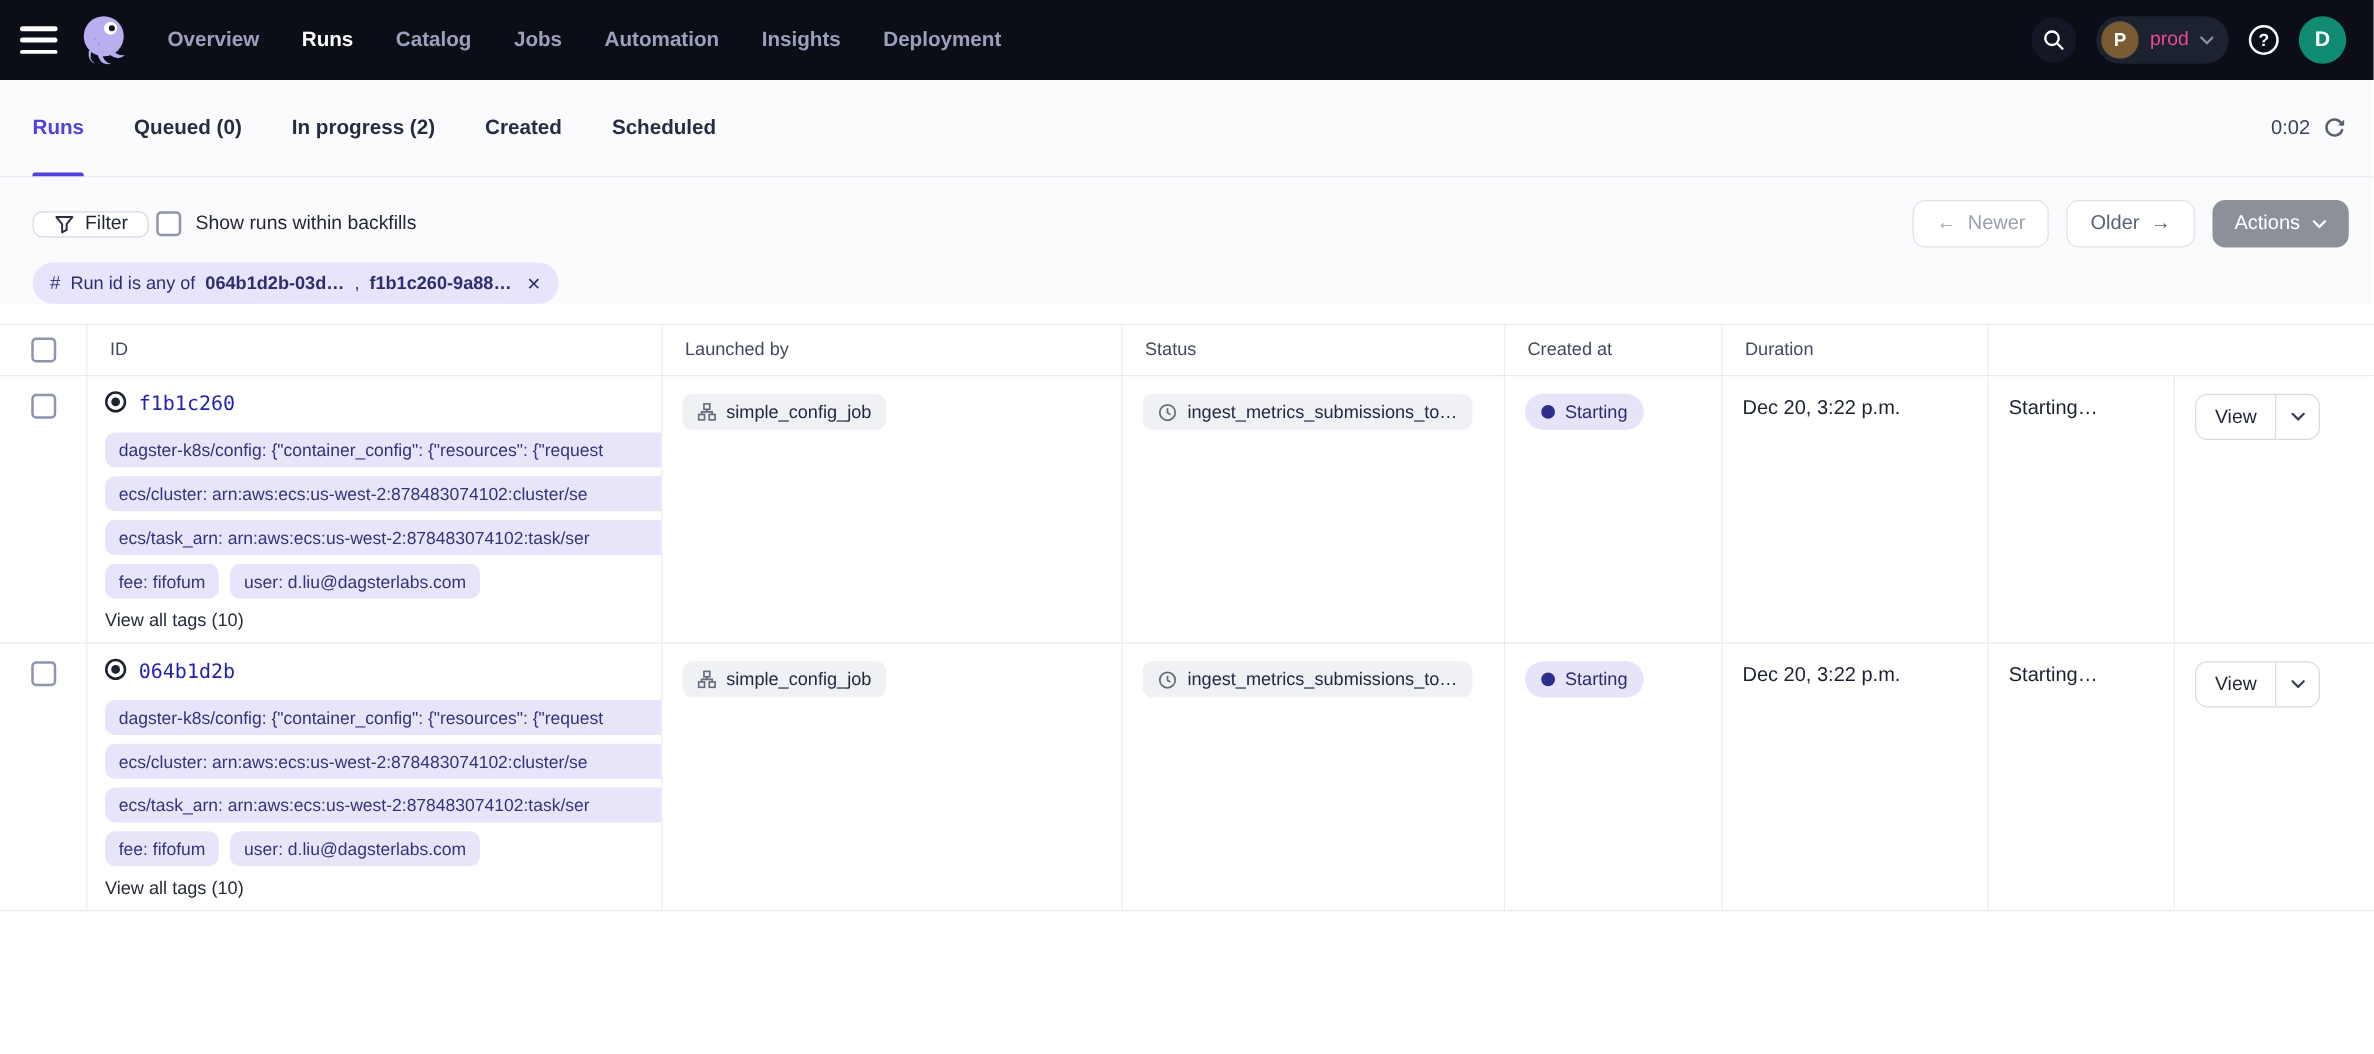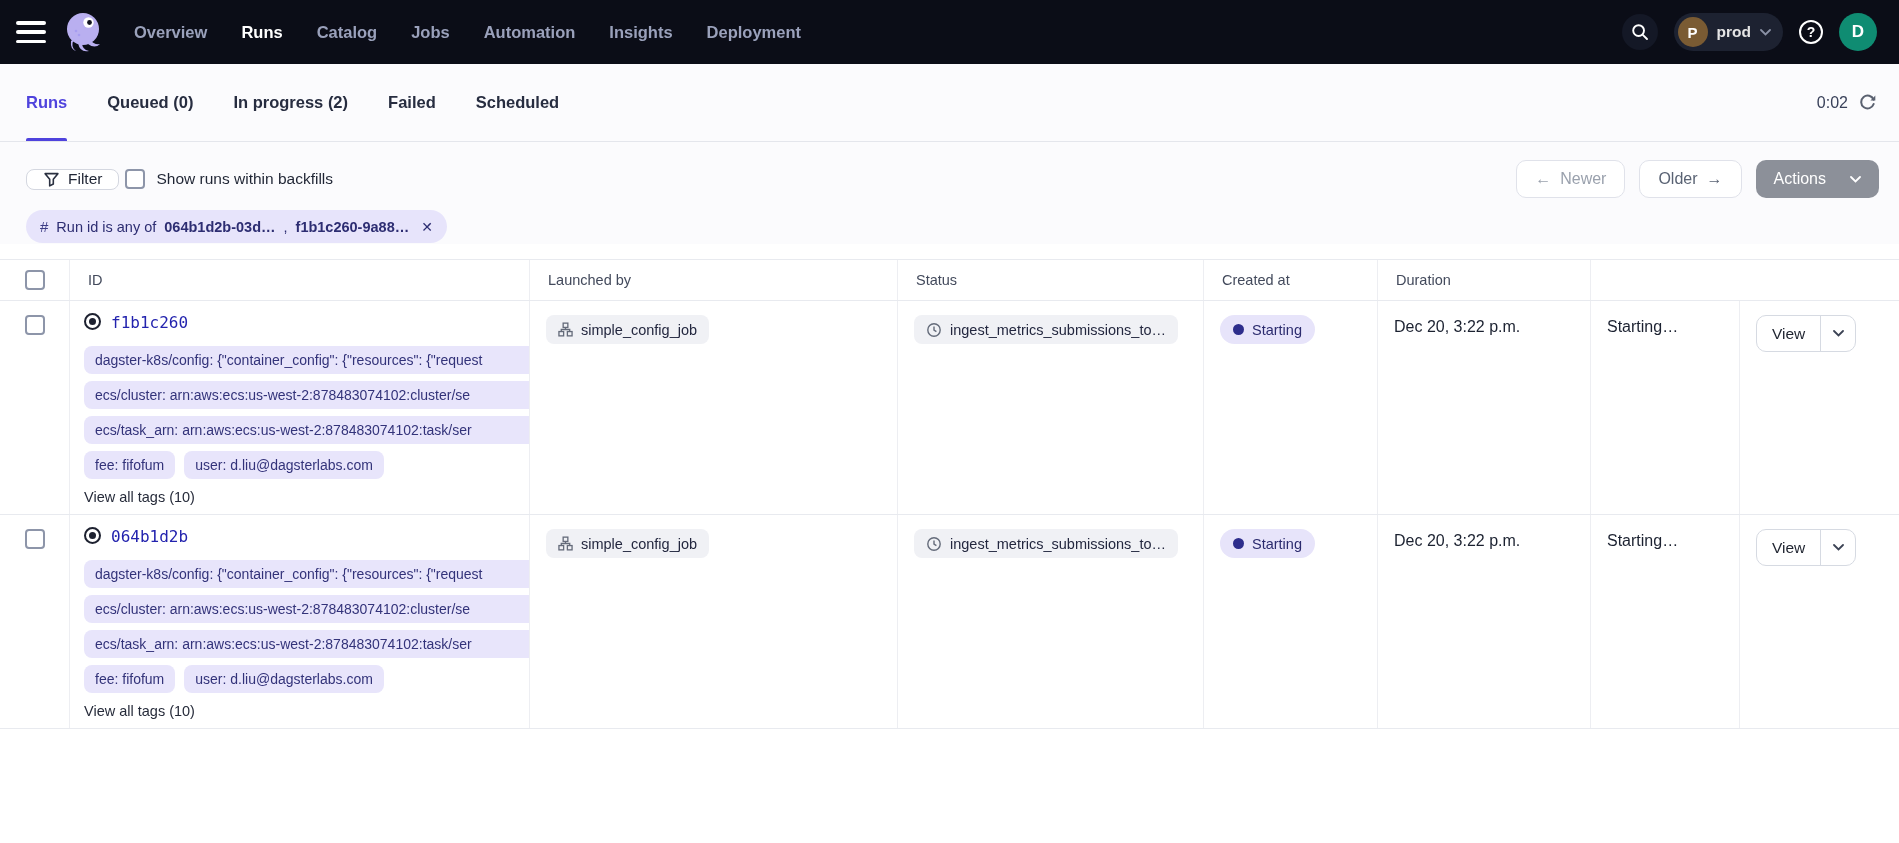--- a/index.html
+++ b/index.html
@@ -10,21 +10,21 @@
   .hamburger { width:30px; height:22px; display:flex; flex-direction:column; justify-content:space-between; cursor:pointer; margin-right:14px; }
   .hamburger div { height:3.5px; background:#ffffff; border-radius:2px; }
   .logo { width:46px; height:46px; margin-right:28px; }
   .nav-items { display:flex; align-items:center; gap:34px; }
   .nav-item { color:#9aa1bb; font-size:16.5px; font-weight:600; cursor:pointer; }
   .nav-item.active { color:#ffffff; }
   .topbar-right { margin-left:auto; display:flex; align-items:center; gap:16px; }
   .search-btn { width:36px; height:36px; border-radius:50%; display:flex; align-items:center; justify-content:center; cursor:pointer; background:#141826; }
   .env-pill { display:flex; align-items:center; gap:9px; background:#1d2231; border-radius:19px; padding:4px 12px 4px 4px; cursor:pointer; }
   .env-badge { width:30px; height:30px; border-radius:50%; background:#7a5b33; color:#fff; font-weight:700; font-size:15px; display:flex; align-items:center; justify-content:center; }
-  .env-name { color:#e5e5e5; font-size:15.5px; font-weight:700; }
+  .env-name { color:#ec4899; font-size:15.5px; font-weight:400; }
   .help-circle { width:24px; height:24px; border:2px solid #ffffff; border-radius:50%; color:#ffffff; font-size:14px; font-weight:700; display:flex; align-items:center; justify-content:center; cursor:pointer; }
   .avatar { width:38px; height:38px; border-radius:50%; background:#0f8c72; color:#fff; font-size:17px; font-weight:700; display:flex; align-items:center; justify-content:center; cursor:pointer; }
 
   
   .tabsrow { height:78px; background:#fbfbfd; border-bottom:1px solid #e4e6ec; display:flex; align-items:stretch; padding:0 22px 0 26px; }
   .tabs { display:flex; gap:40px; }
   .tab { display:flex; align-items:center; position:relative; font-size:16.5px; font-weight:600; color:#272d40; cursor:pointer; }
   .tab.active { color:#4f43dd; }
   .tab.active::after { content:""; position:absolute; left:0; right:0; bottom:0; height:3px; background:#4f43dd; border-radius:2px 2px 0 0; }
   .tabsrow-right { margin-left:auto; display:flex; align-items:center; gap:10px; color:#39415a; font-size:16px; }
@@ -33,21 +33,21 @@
   
   .toolbar { display:flex; align-items:center; padding:18px 20px 0 26px; height:56px; background:#fbfbfd; }
   .filter-btn { display:flex; align-items:center; gap:8px; background:#ffffff; border:1px solid #d4d7e0; border-radius:8px; height:21px; padding:0 16px; font-size:15.5px; color:#1f2534; cursor:pointer; }
   .backfills { display:flex; align-items:center; gap:11px; margin-left:6px; cursor:pointer; }
   .checkbox { width:20px; height:20px; border:2px solid #8d95a9; border-radius:4px; background:#ffffff; cursor:pointer; }
   .backfills-label { font-size:15.5px; color:#1f2534; }
   .toolbar-right { margin-left:auto; display:flex; align-items:center; gap:14px; }
   .pager-btn { display:flex; align-items:center; gap:9px; background:#ffffff; border:1px solid #e0e2ea; border-radius:10px; height:38px; padding:0 18px; font-size:16px; cursor:pointer; }
   .pager-btn.newer { color:#9aa1ad; }
   .pager-btn.older { color:#596273; }
-  .actions-btn { display:flex; align-items:center; gap:24px; background:#8c9099; border:none; border-radius:10px; height:38px; padding:0 18px; font-size:16px; color:#ffffff; cursor:pointer;text-align:center; }
+  .actions-btn { display:flex; align-items:center; gap:10px; background:#8c9099; border:none; border-radius:10px; height:38px; padding:0 18px; font-size:16px; color:#ffffff; cursor:pointer;text-align:center; }
 
   
   .chiprow { padding:12px 26px 0 26px; background:#fbfbfd; height:46px; }
   .chip { display:inline-flex; align-items:center; gap:8px; background:#e7e4fb; border-radius:17px; height:33px; padding:0 14px; color:#2d2d72; font-size:14.5px; }
   .chip .hash { font-size:15px; color:#3c3c85; }
   .chip b { font-weight:700; }
   .chip .close { margin-left:4px; cursor:pointer; font-size:14px; color:#2d2d72; }
 
   
   .runs-table { margin-top:15px; border-top:1px solid #e8eaef; background:#ffffff; }
@@ -132,21 +132,21 @@
     <div class="help-circle">?</div>
     <div class="avatar">D</div>
   </div>
 </div>
 
 <div class="tabsrow">
   <div class="tabs">
     <div class="tab active">Runs</div>
     <div class="tab">Queued (0)</div>
     <div class="tab">In progress (2)</div>
-    <div class="tab">Failed</div>
+    <div class="tab">Created</div>
     <div class="tab">Scheduled</div>
   </div>
   <div class="tabsrow-right">
     <span>0:02</span>
     <span class="refresh-btn">
       <svg width="19" height="19" viewBox="0 0 16 16">
           <path d="M13.2 9.3 A5.4 5.4 0 1 1 13.1 5.6" fill="none" stroke="#5a6170" stroke-width="1.7" stroke-linecap="round"></path>
           <path d="M14.6 2.2 v4.1 h-4.1 z" fill="#5a6170"></path>
         </svg>
     </span>

